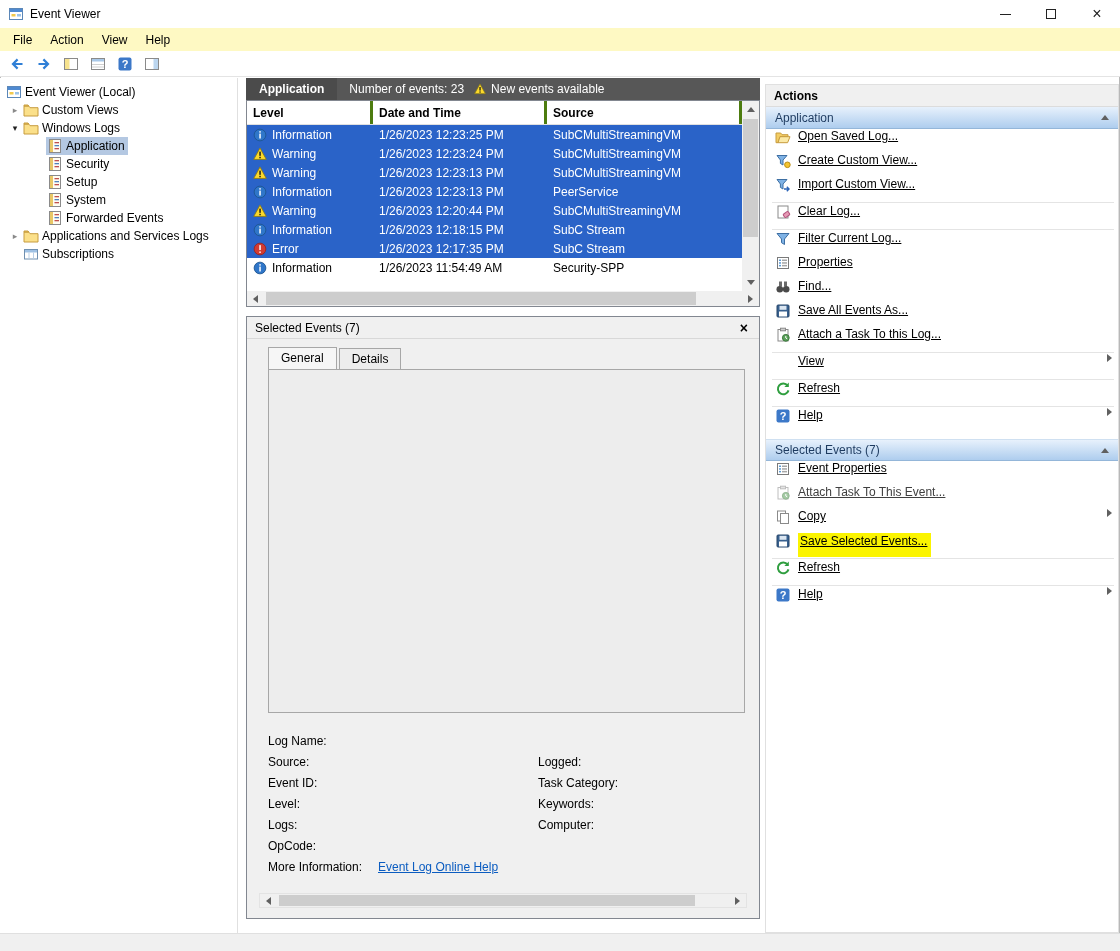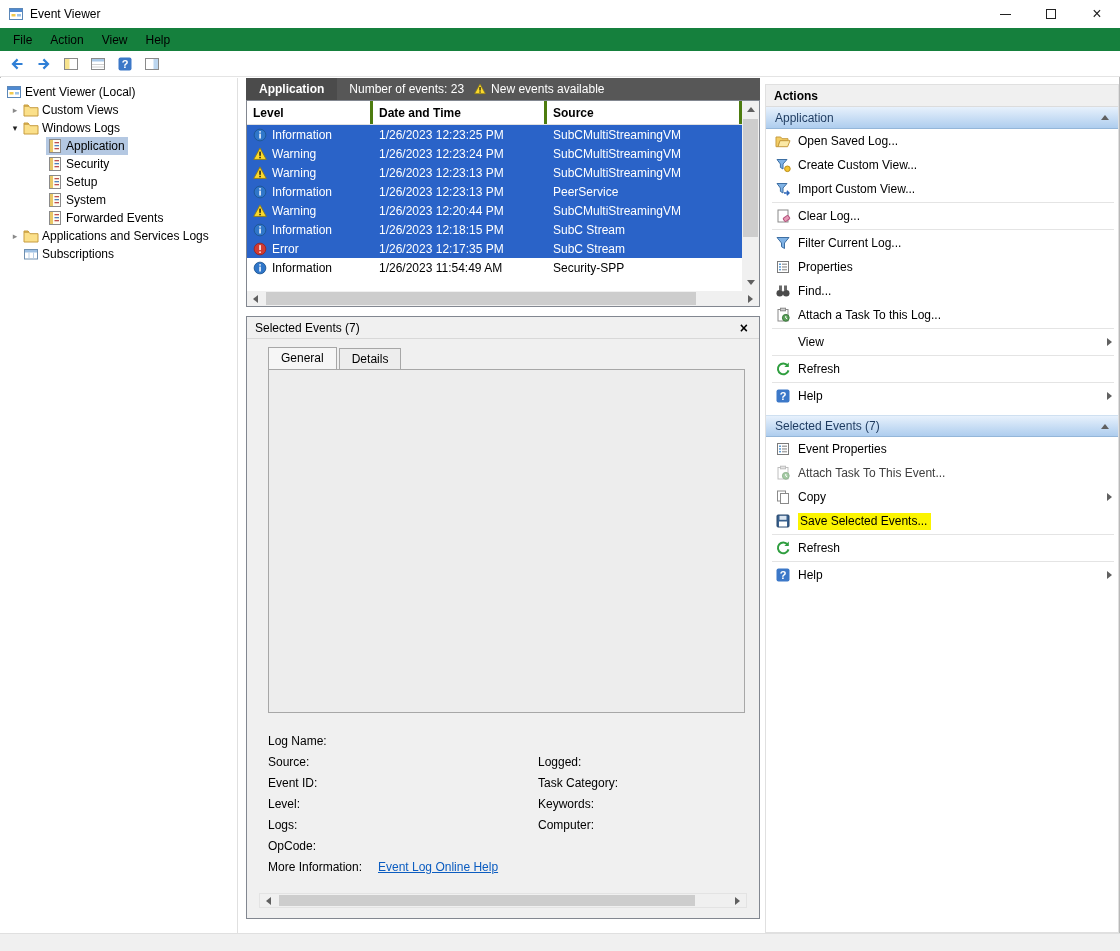--- a/index.html
+++ b/index.html
@@ -15,21 +15,21 @@
   .titlebar { position:absolute; top:0; left:0; right:0; height:28px; display:flex; align-items:center; background:#fff; }
   .app-icon { margin-left:8px; }
   .title-text { margin-left:6px; font-size:12px; }
   .win-controls { margin-left:auto; display:flex; height:100%; }
   .win-btn { width:46px; height:100%; display:flex; align-items:center; justify-content:center; color:#222; }
   .min-glyph { width:11px; height:1px; background:#222; display:inline-block; }
   .max-glyph { width:10px; height:10px; border:1px solid #222; display:inline-block; }
   .close-glyph { font-size:16px; line-height:1; }
 
   
-  .menubar { position:absolute; top:28px; left:0; right:0; height:23px; display:flex; align-items:center; padding-left:4px; background:#15803d;text-align:right; }
+  .menubar { position:absolute; top:28px; left:0; right:0; height:23px; display:flex; align-items:center; padding-left:4px; background:#fef9c3;text-align:right; }
   .menu-item { padding:3px 9px; }
 
   
   .toolbar { position:absolute; top:51px; left:0; right:0; height:26px; display:flex; align-items:center; gap:5px; padding-left:6px; background:#fff; border-bottom:1px solid #e4e4e4; }
   .tool-btn { width:22px; height:22px; display:flex; align-items:center; justify-content:center; }
 
   
   .tree { position:absolute; top:78px; left:0; width:238px; height:855px; background:#fff; border-right:1px solid #e0e0e0; padding-top:5px; }
   .tree-item { height:18px; display:flex; align-items:center; white-space:nowrap; }
   .tree-item .expander { width:14px; text-align:center; font-size:9px; color:#8a8a8a; }
@@ -88,21 +88,21 @@
   .frlabel { position:absolute; left:270px; top:3px; }
   .flink { position:absolute; left:110px; top:3px; color:#0b5cc0; text-decoration:underline; }
   .pv-hscroll { position:absolute; left:12px; right:12px; bottom:10px; height:15px; background:#f0f0f0; display:flex; align-items:center; border:1px solid #e3e3e3; }
 
   
   .actions { position:absolute; left:765px; top:84px; width:354px; height:849px; background:#fff; border:1px solid #e0e0e0; }
   .actions-title { height:22px; background:#f0f0f0; border-bottom:1px solid #dcdcdc; display:flex; align-items:center; padding-left:8px; font-weight:bold; }
   .sec-header { height:22px; background:linear-gradient(#e7f1fc, #aecdee); border-bottom:1px solid #94b6d9; display:flex; align-items:center; padding:0 9px; color:#1d3a5f; }
   .sec-header.second { margin-top:7px; border-top:1px solid #cfe0f1; }
   .sec-arrow { margin-left:auto; }
-  .act-item { height:24px; display:flex; align-items:center; padding:0 6px 0 9px; }
+  .act-item { height:24px; display:flex; padding:0 6px 0 9px;text-decoration:underline; }
   .act-item .ai { width:16px; height:16px; margin-right:7px; flex:0 0 16px; }
   .act-item .ai-spacer { width:16px; margin-right:7px; flex:0 0 16px; }
   .act-item.disabled { color:#404040; }
   .act-item.disabled .ai { opacity:.55; }
   .act-item .sub-arrow { margin-left:auto; }
   .act-label.hlight { background:#fbf400; padding:1px 4px 2px 2px; }
   .act-sep { height:1px; background:#e4e4e4; margin:1px 4px 1px 6px; }
 
   
   .bottom-strip { position:absolute; left:0; right:0; bottom:0; height:18px; background:#f0f0f0; border-top:1px solid #e0e0e0; }
@@ -595,20 +595,26 @@
     <span class="act-label">Properties</span>
   </div>
   <div class="act-item">
     <svg class="ai" viewBox="0 0 16 16">
         <use href="#sym-find"></use>
       </svg>
     <span class="act-label">Find...</span>
   </div>
   <div class="act-item">
     <svg class="ai" viewBox="0 0 16 16">
+        <use href="#sym-save"></use>
+      </svg>
+    <span class="act-label">Save All Events As...</span>
+  </div>
+  <div class="act-item">
+    <svg class="ai" viewBox="0 0 16 16">
         <use href="#sym-task"></use>
       </svg>
     <span class="act-label">Attach a Task To this Log...</span>
   </div>
   <div class="act-sep"></div>
   <div class="act-item">
     <span class="ai-spacer"></span>
     <span class="act-label">View</span>
     <span class="sub-arrow tri-right"></span>
   </div>

